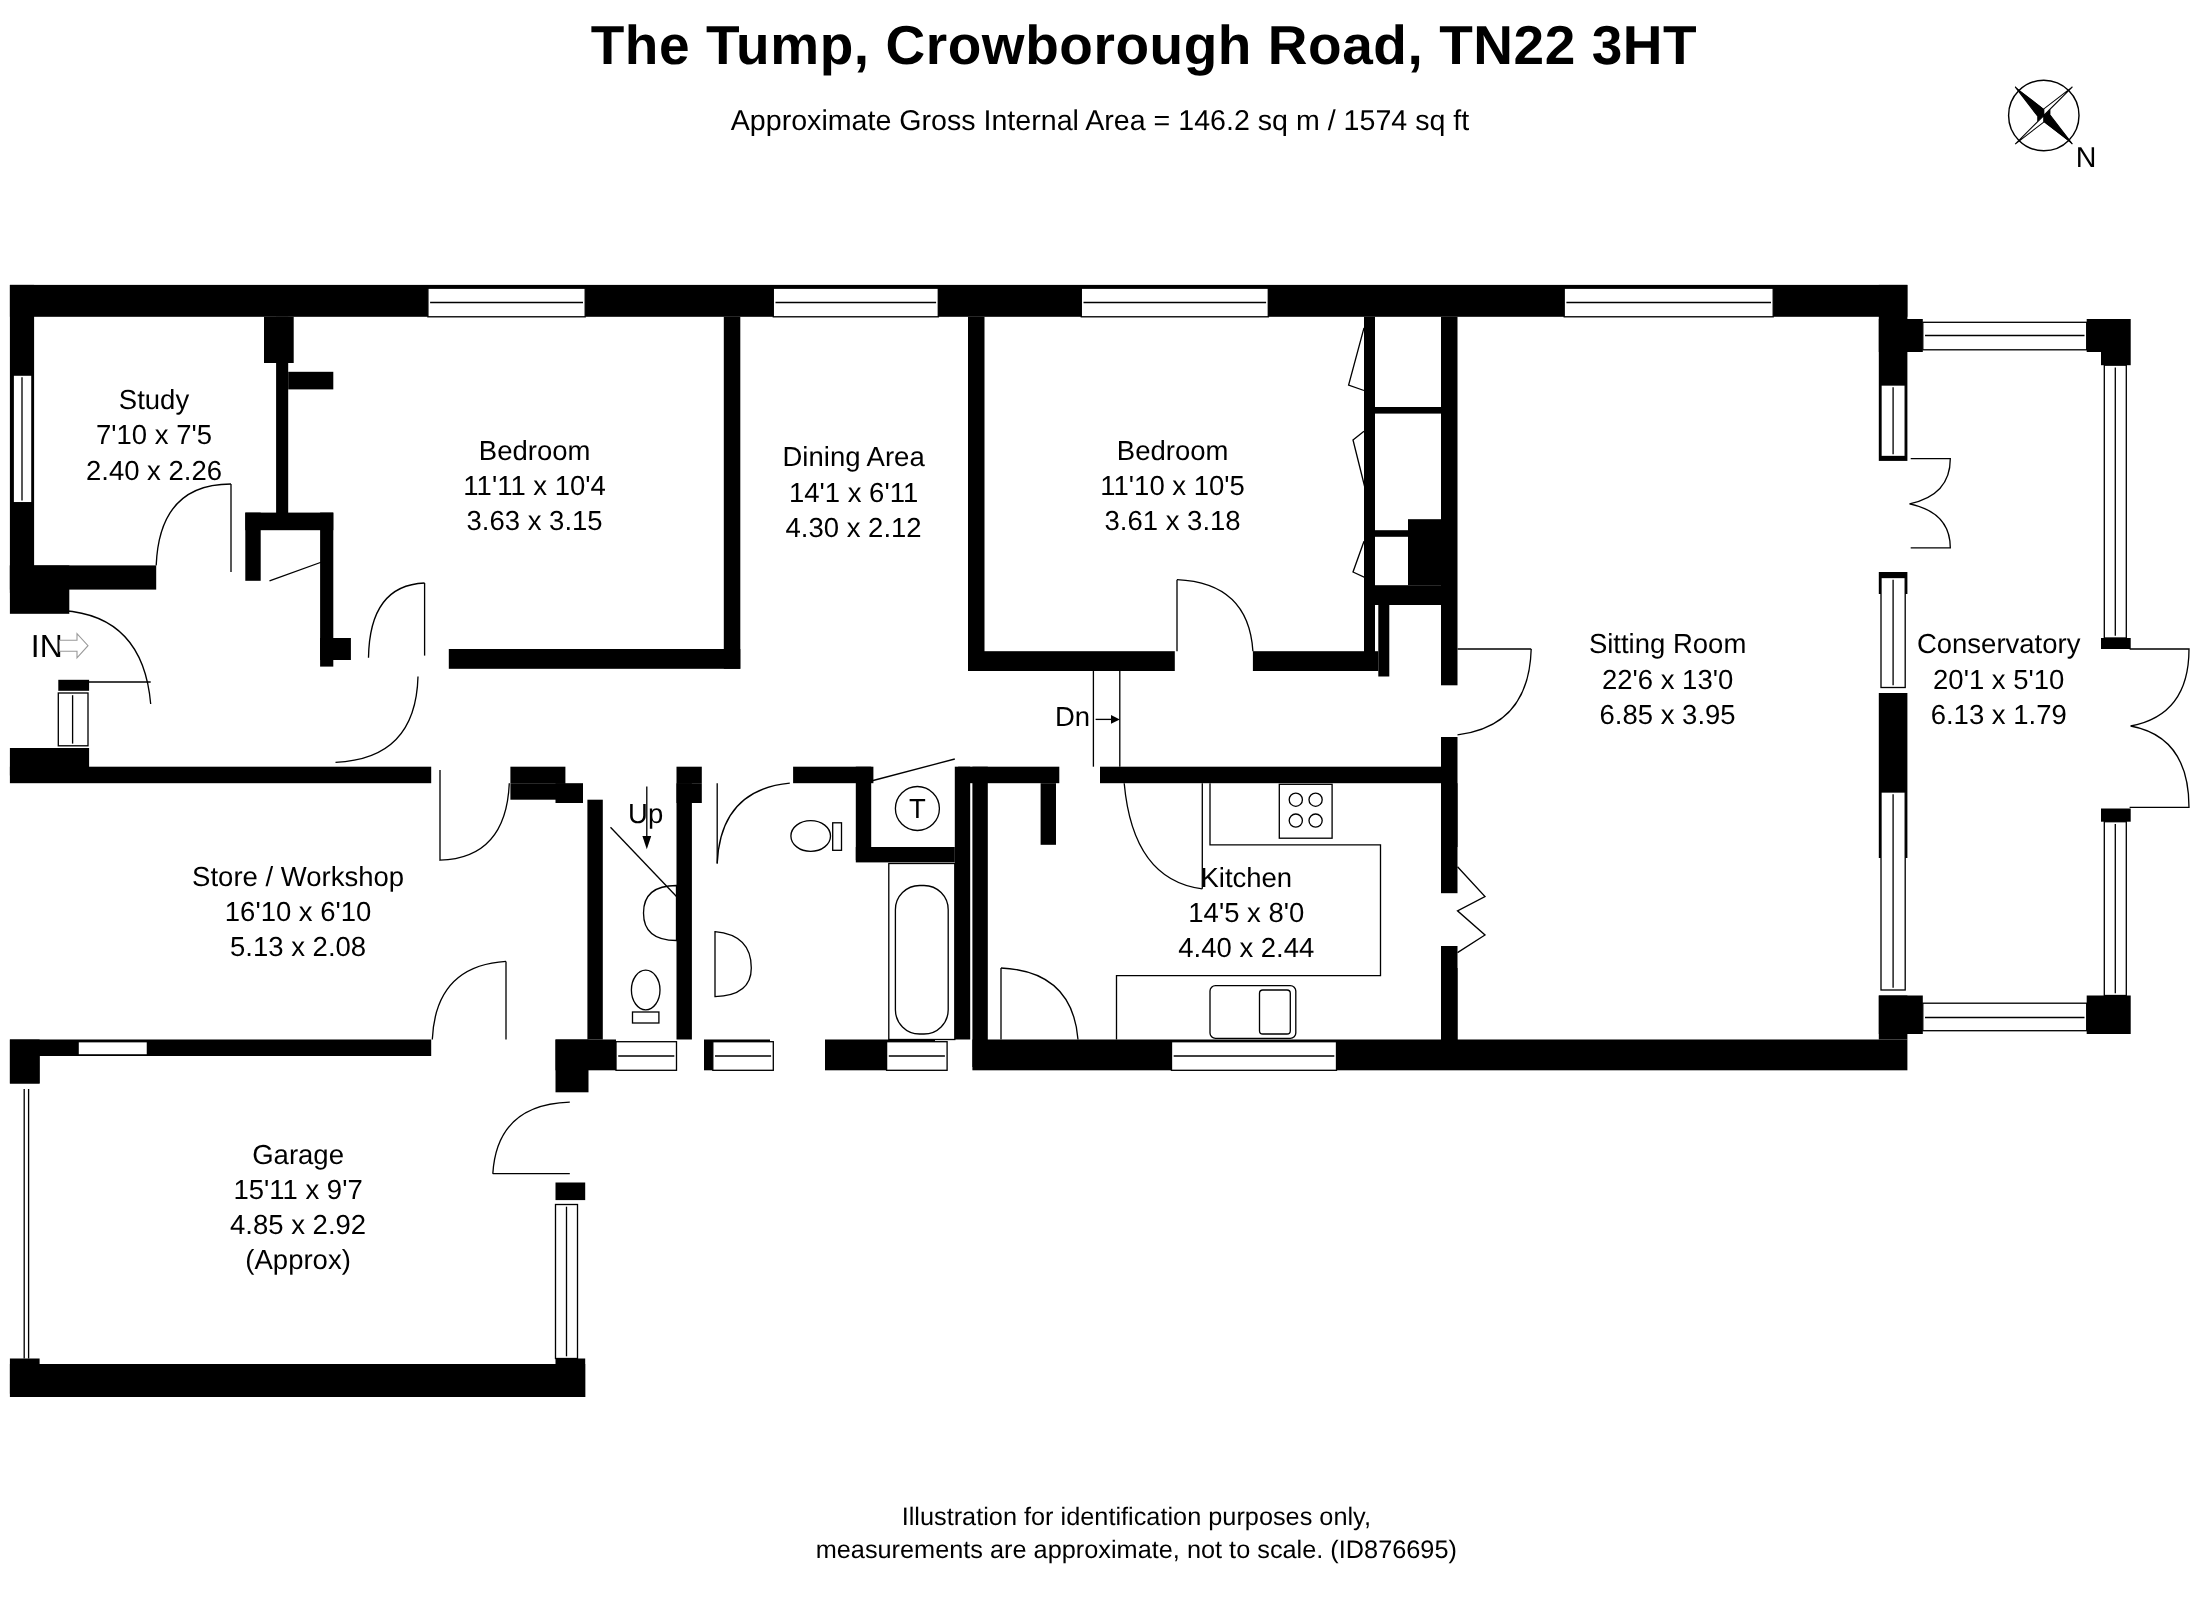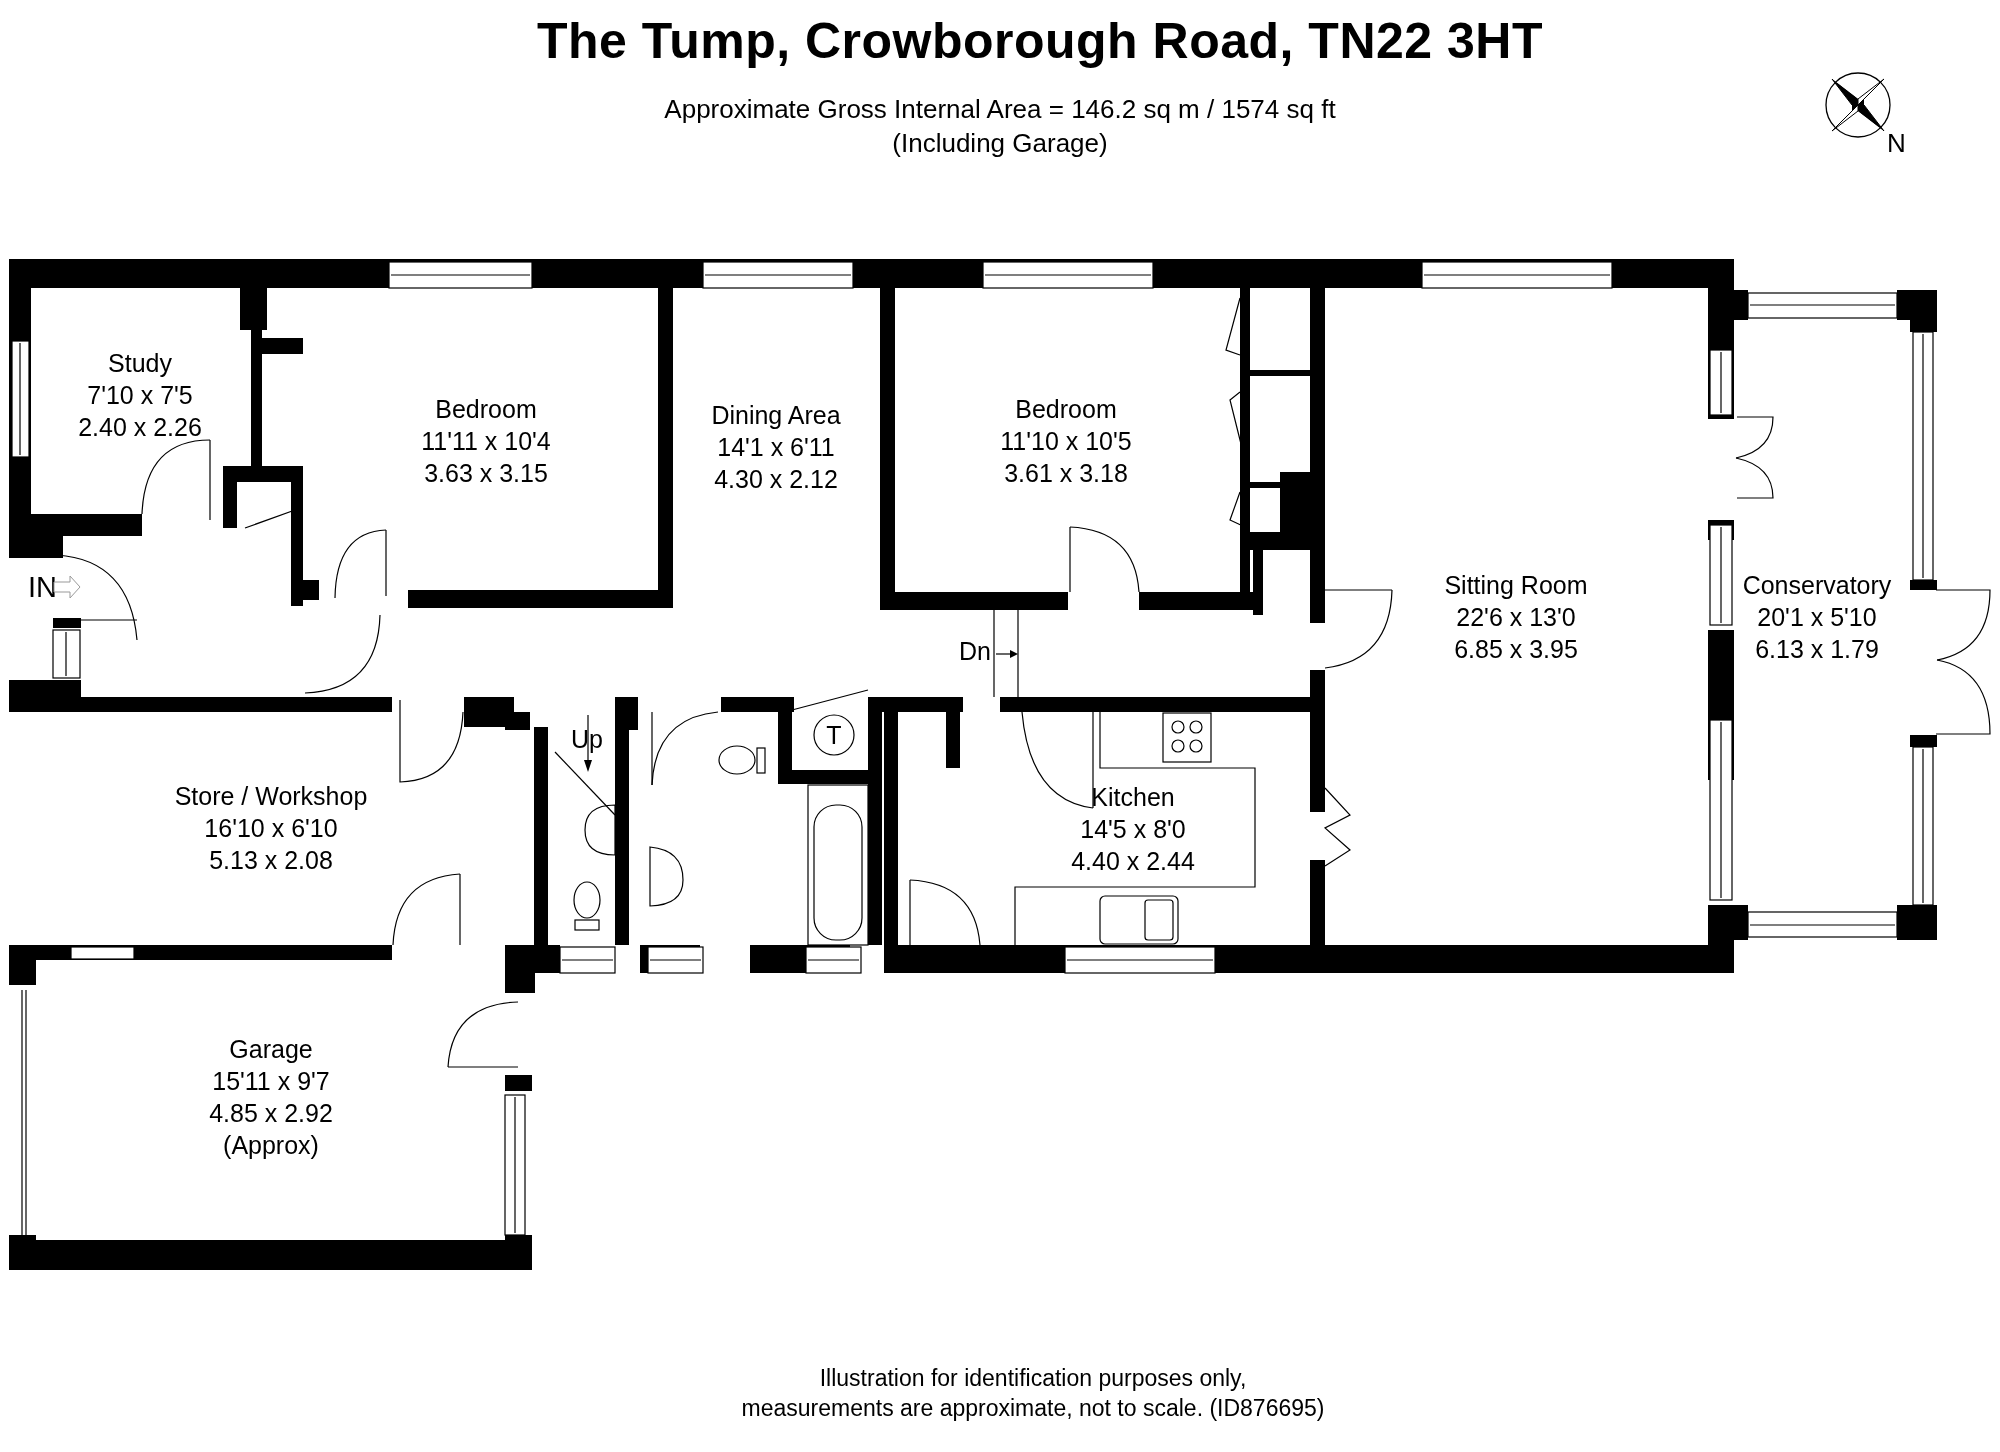--- a/index.html
+++ b/index.html
@@ -13,21 +13,20 @@
   .win { fill: #fff; stroke: #000; stroke-width: 1.2; }
   .lbl { font-family: "Liberation Sans", sans-serif; font-size: 25px; fill: #000; text-anchor: middle; }
   .compass-n { font-family: "Liberation Sans", sans-serif; font-size: 26px; fill: #000; }
 </style>
 </head>
 <body>
 
 <div class="title">The Tump, Crowborough Road, TN22 3HT</div>
 <div class="subtitle">
   <div>Approximate Gross Internal Area = 146.2 sq m / 1574 sq ft</div>
-  <div>(Including Garage)</div>
 </div>
 
 <svg id="plan" width="2000" height="1452" viewBox="0 0 2000 1452" xmlns="http://www.w3.org/2000/svg">
 
   <g transform="translate(1858,105)">
     <circle cx="0" cy="0" r="32" fill="none" stroke="#000" stroke-width="1.3"></circle>
     <polygon points="-26,-26 0,-6 6,0 0,0" fill="#000"></polygon>
     <polygon points="26,-26 0,0 6,0 6,-6" fill="#000"></polygon>
     <polygon points="-26,26 0,0 -6,0 -6,6" fill="#000"></polygon>
     <polygon points="26,26 0,6 -6,0 0,0" fill="#000"></polygon>

